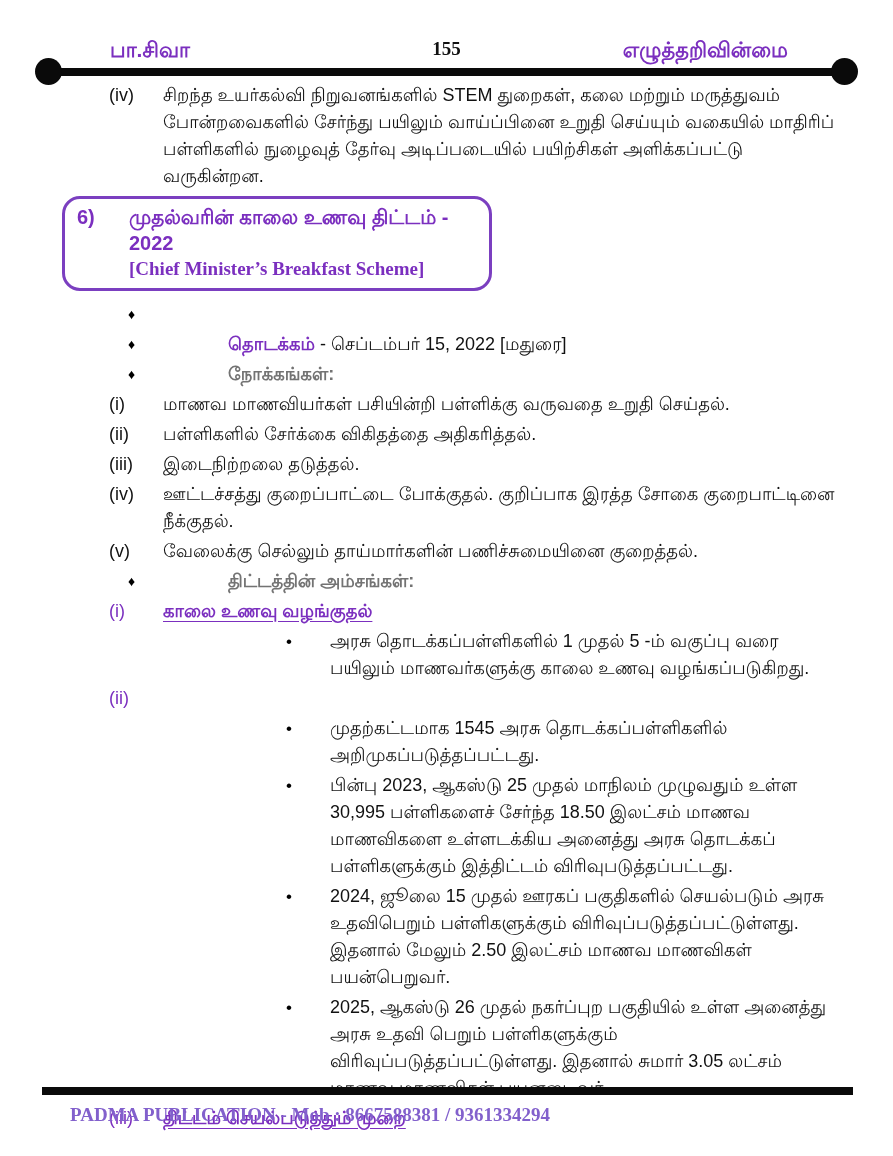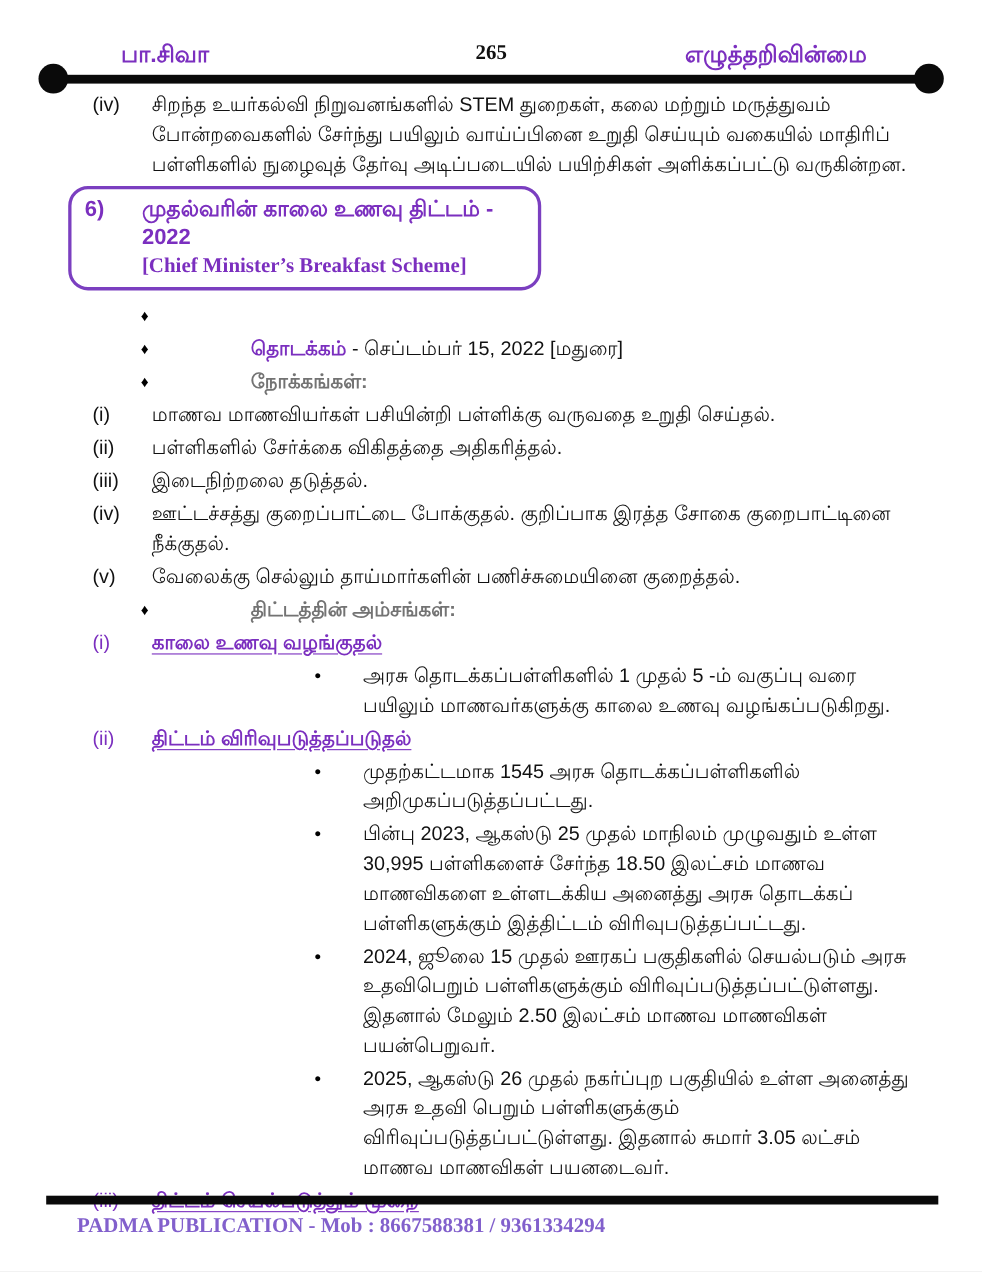--- a/index.html
+++ b/index.html
@@ -28,21 +28,21 @@
   .footer-left{position:absolute;left:70px;top:1104px;font-size:19px;font-weight:bold;color:#8260CC;font-family:"Liberation Serif","DejaVu Serif",serif;}
   .footer-right{position:absolute;right:48px;top:1104px;font-size:19px;font-weight:bold;color:#8260CC;font-family:"Liberation Serif","DejaVu Serif",serif;}
   
   .body{position:absolute;top:82px;left:0;right:0;}
   .row{display:flex;align-items:flex-start;margin-bottom:3px;}
   .txt{margin:0;flex:1;font-size:18px;line-height:27px;margin-right:46px;}
   
   .rowA{padding-left:128px;}
   .markA{width:100px;flex:none;font-size:14px;line-height:27px;color:#000;}
   
-  .rowB{padding-left:84px;}
+  .rowB{padding-left:109px;}
   .lblB{width:54px;flex:none;font-size:18px;line-height:27px;}
   
   .rowC{padding-left:286px;}
   .markC{width:44px;flex:none;font-size:17px;line-height:27px;color:#000;}
   .purple{color:#7B2FBF;}
   .phead{font-weight:bold;color:#737373;}
   .uhead{font-weight:bold;color:#7B2FBF;text-decoration:underline;text-underline-offset:4px;}
   .plead{font-weight:bold;color:#7B2FBF;}
   
   .secbox{
@@ -56,21 +56,21 @@
   .secnum{width:52px;flex:none;font-size:20px;font-weight:bold;color:#7B2FBF;padding-top:2px;}
   .sec-ta{font-size:20px;font-weight:bold;color:#7B2FBF;line-height:26px;}
   .sec-en{font-size:19px;font-weight:bold;color:#7B2FBF;line-height:25px;font-family:"Liberation Serif","DejaVu Serif",serif;}
 </style>
 </head>
 <body>
 
 <div class="page">
 
   <span class="header-left">பா.சிவா</span>
-  <span class="header-center">265</span>
+  <span class="header-center">155</span>
   <span class="header-right">எழுத்தறிவின்மை</span>
   <div class="rule rule-top"></div>
 
   <div class="body">
 
     <div class="row rowB">
       <span class="lblB">(iv)</span>
       <p class="txt">சிறந்த உயர்கல்வி நிறுவனங்களில் STEM துறைகள், கலை மற்றும் மருத்துவம் போன்றவைகளில் சேர்ந்து பயிலும் வாய்ப்பினை உறுதி செய்யும் வகையில் மாதிரிப் பள்ளிகளில் நுழைவுத் தேர்வு அடிப்படையில் பயிற்சிகள் அளிக்கப்பட்டு வருகின்றன.</p>
     </div>
 
@@ -126,21 +126,20 @@
       <span class="lblB purple">(i)</span>
       <p class="txt uhead">காலை உணவு வழங்குதல்</p>
     </div>
     <div class="row rowC">
       <span class="markC">•</span>
       <p class="txt"><span class="plead"></span><span>அரசு தொடக்கப்பள்ளிகளில் 1 முதல் 5 -ம் வகுப்பு வரை பயிலும் மாணவர்களுக்கு காலை உணவு வழங்கப்படுகிறது.</span></p>
     </div>
 
     <div class="row rowB">
       <span class="lblB purple">(ii)</span>
-      <p class="txt uhead">திட்டம் விரிவுபடுத்தப்படுதல்</p>
     </div>
     <div class="row rowC">
       <span class="markC">•</span>
       <p class="txt"><span class="plead"></span><span>முதற்கட்டமாக 1545 அரசு தொடக்கப்பள்ளிகளில் அறிமுகப்படுத்தப்பட்டது.</span></p>
     </div>
     <div class="row rowC">
       <span class="markC">•</span>
       <p class="txt"><span class="plead"></span><span>பின்பு 2023, ஆகஸ்டு 25 முதல் மாநிலம் முழுவதும் உள்ள 30,995 பள்ளிகளைச் சேர்ந்த 18.50 இலட்சம் மாணவ மாணவிகளை உள்ளடக்கிய அனைத்து அரசு தொடக்கப் பள்ளிகளுக்கும் இத்திட்டம் விரிவுபடுத்தப்பட்டது.</span></p>
     </div>
     <div class="row rowC">

